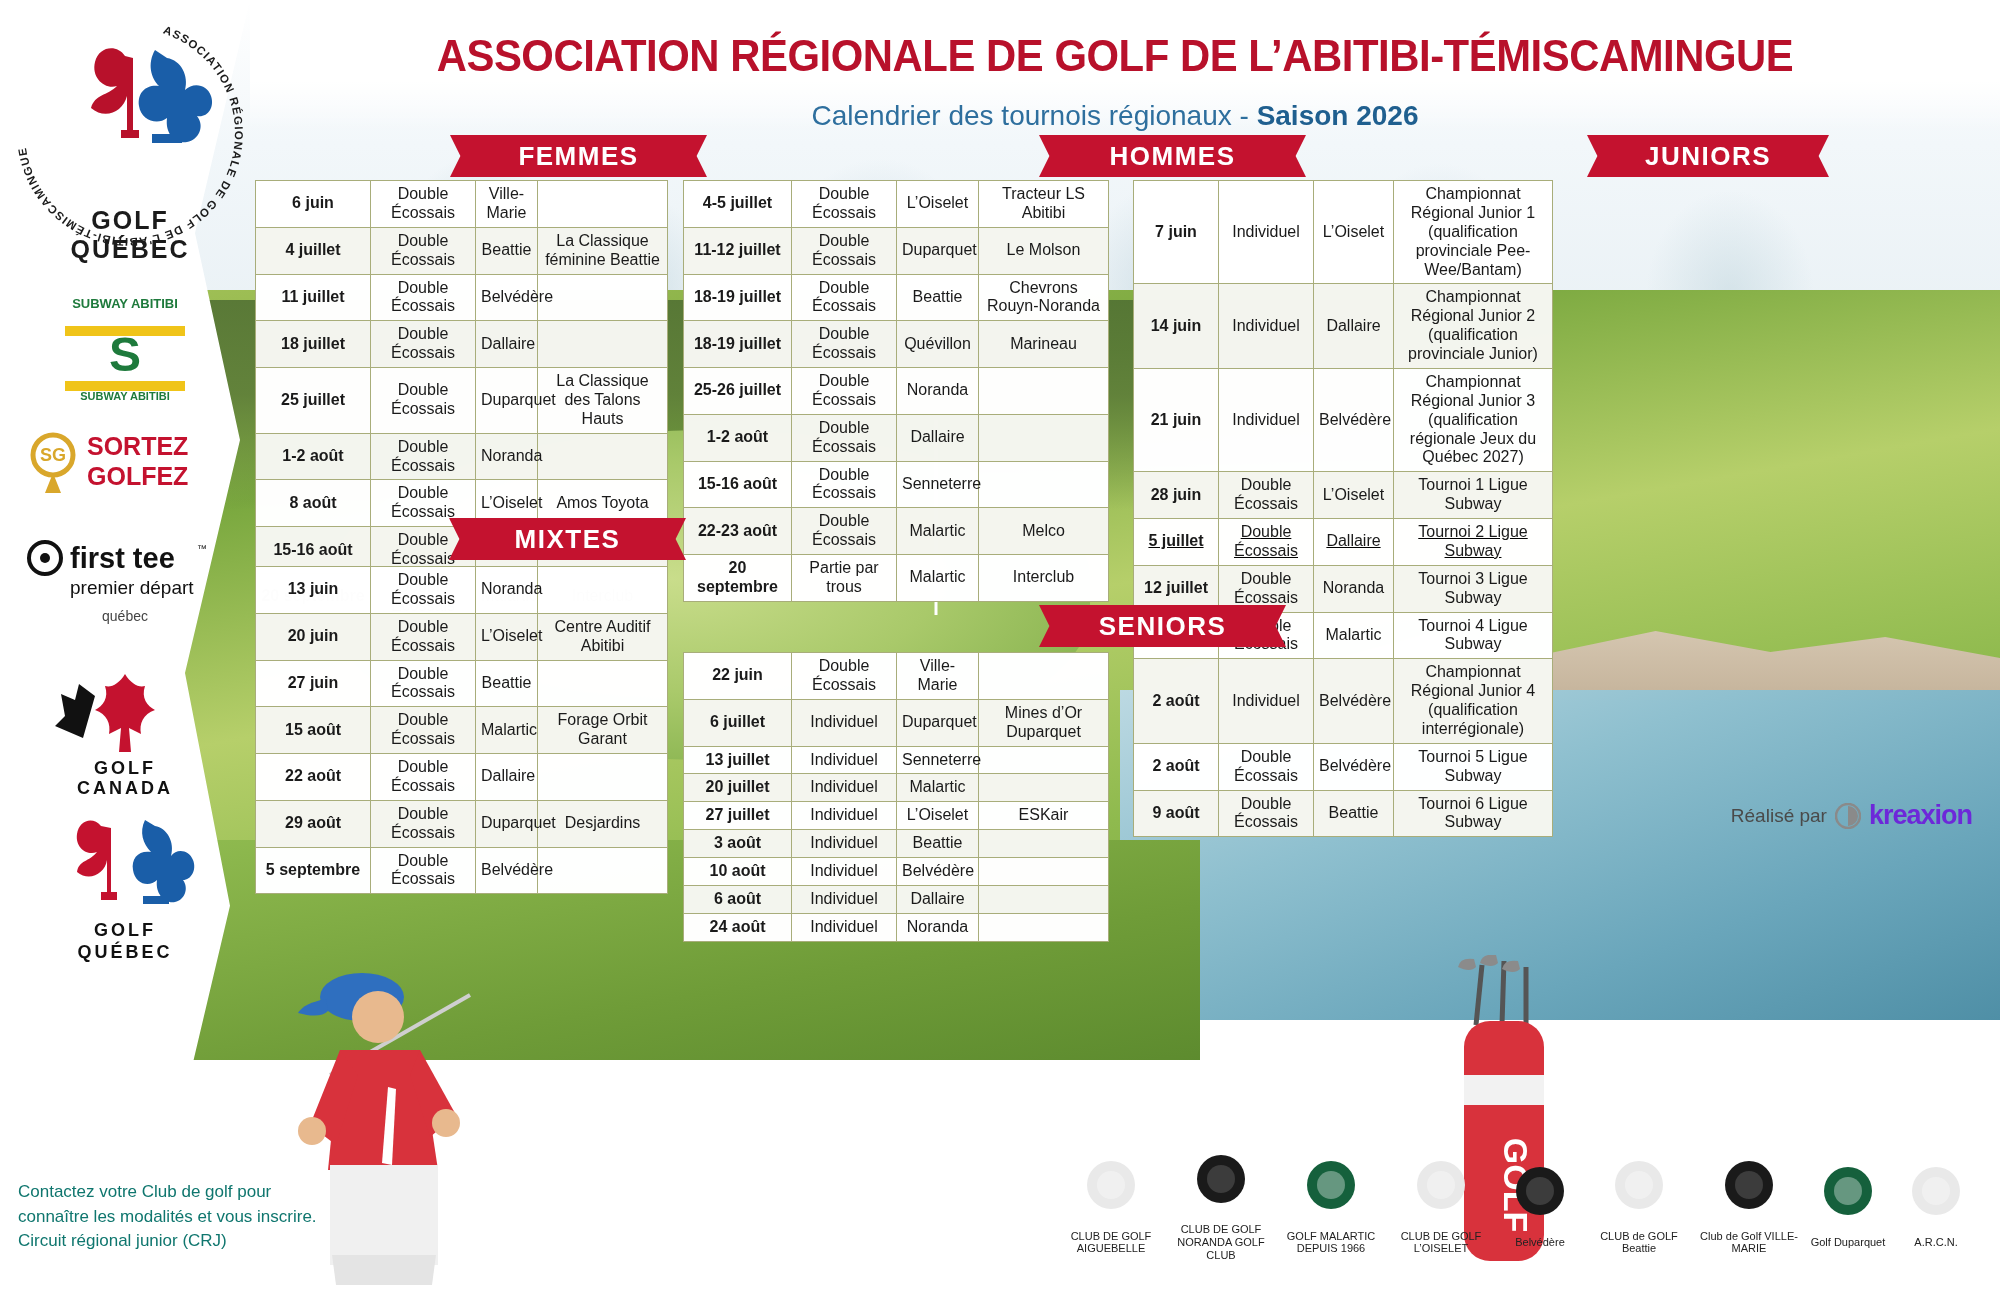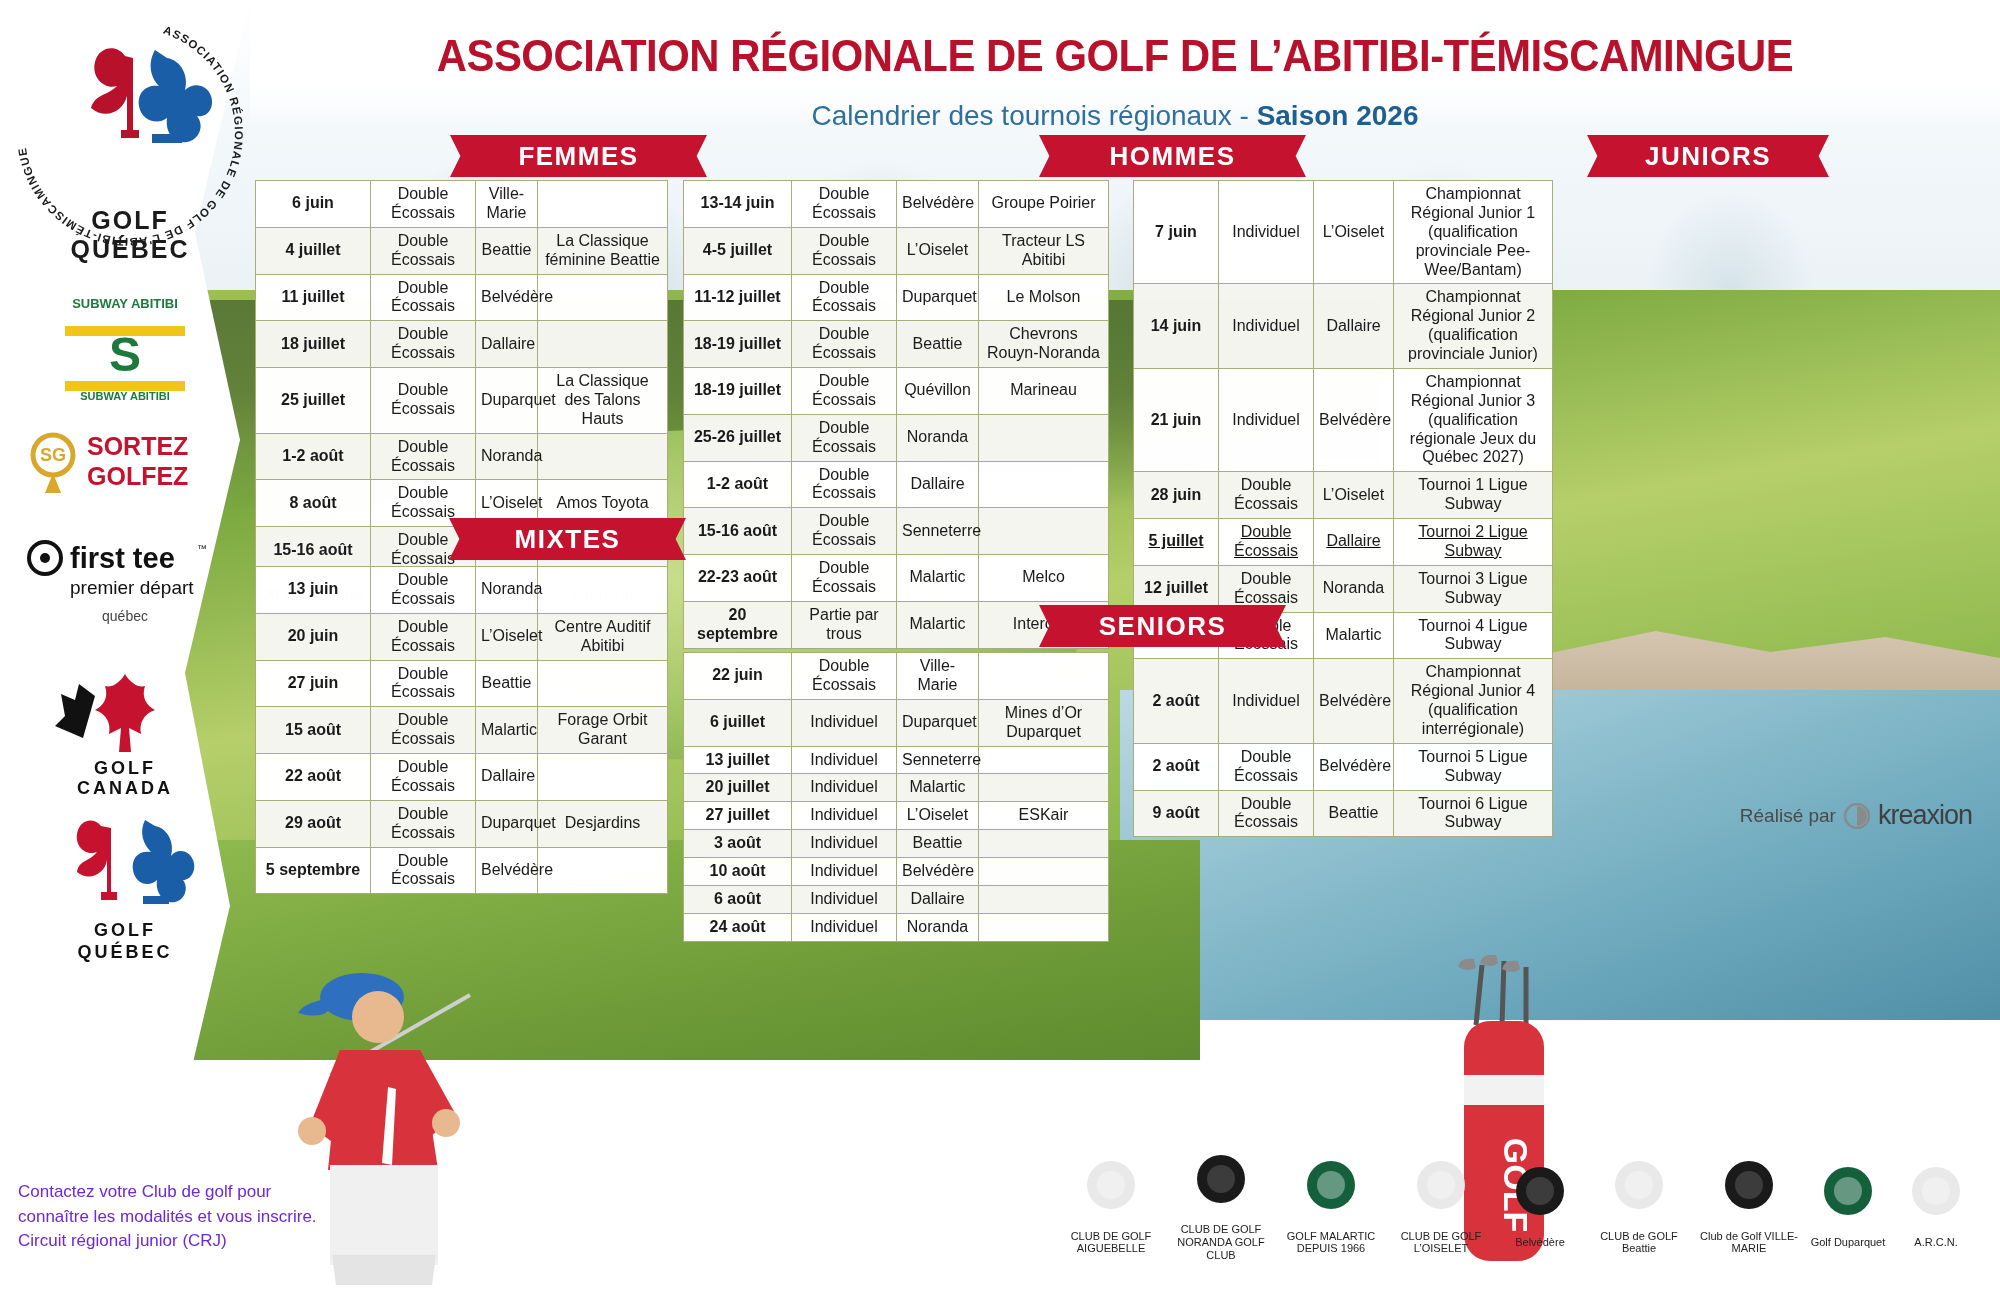--- a/index.html
+++ b/index.html
@@ -128,28 +128,28 @@
     padding:4px 5px;
     background:rgba(255,255,255,0.90);
     line-height:1.18;
   }
   .cal-table td.date { font-weight:bold; }
   .cal-table tr:nth-child(even) td { background:rgba(243,244,238,0.92); }
 
   
   .footer-note {
     position:absolute; left:18px; top:1180px; width:330px;
-    font-size:17px; color:#6d28d9; line-height:1.45; z-index:9;
+    font-size:17px; color:#0f766e; line-height:1.45; z-index:9;
   }
   .kreaxion {
     position:absolute; right:28px; top:800px; z-index:9;
     display:flex; align-items:center; gap:8px;
     font-size:19px; color:#4a4a4a;
   }
-  .kx-logo { font-size:27px; font-weight:normal; color:#404040; letter-spacing:-1px; }
+  .kx-logo { font-size:27px; font-weight:bold; color:#6d28d9; letter-spacing:-1px; }
 
   .club-logos {
     position:absolute; left:560px; top:1140px; width:1420px; height:130px;
     display:flex; align-items:center; justify-content:flex-end; z-index:9;
   }
   .club-logo { text-align:center; font-size:11px; color:#222; line-height:1.15; }
 
   .golfer { position:absolute; left:270px; top:955px; width:230px; height:330px; z-index:8; }
   .golfbag { position:absolute; left:1430px; top:955px; width:150px; height:320px; z-index:8; }
 </style>
@@ -336,26 +336,20 @@
 </div>
 <table class="cal-table" id="tbl-hommes" style="left:683px; top:180px; width:425px;">
   <colgroup>
       <col style="width:108px">
       <col style="width:105px">
       <col style="width:82px">
       <col style="width:130px">
     </colgroup>
   <tbody>
       <tr style="height: 30px;">
-        <td class="date">13-14 juin</td>
-        <td class="">Double Écossais</td>
-        <td class="">Belvédère</td>
-        <td class="">Groupe Poirier</td>
-      </tr>
-      <tr style="height: 30px;">
         <td class="date">4-5 juillet</td>
         <td class="">Double Écossais</td>
         <td class="">L’Oiselet</td>
         <td class="">Tracteur LS Abitibi</td>
       </tr>
       <tr style="height: 30px;">
         <td class="date">11-12 juillet</td>
         <td class="">Double Écossais</td>
         <td class="">Duparquet</td>
         <td class="">Le Molson</td>

